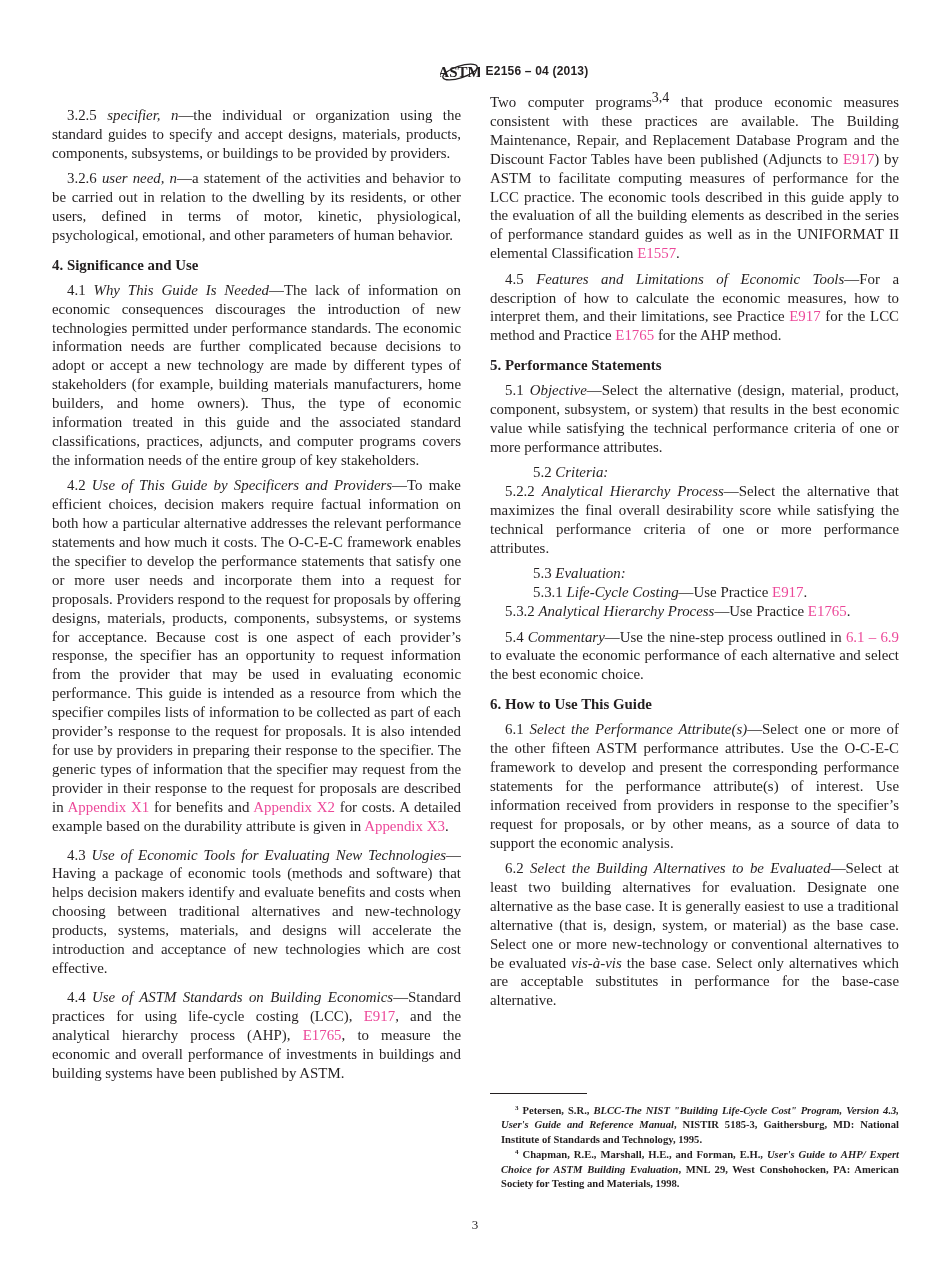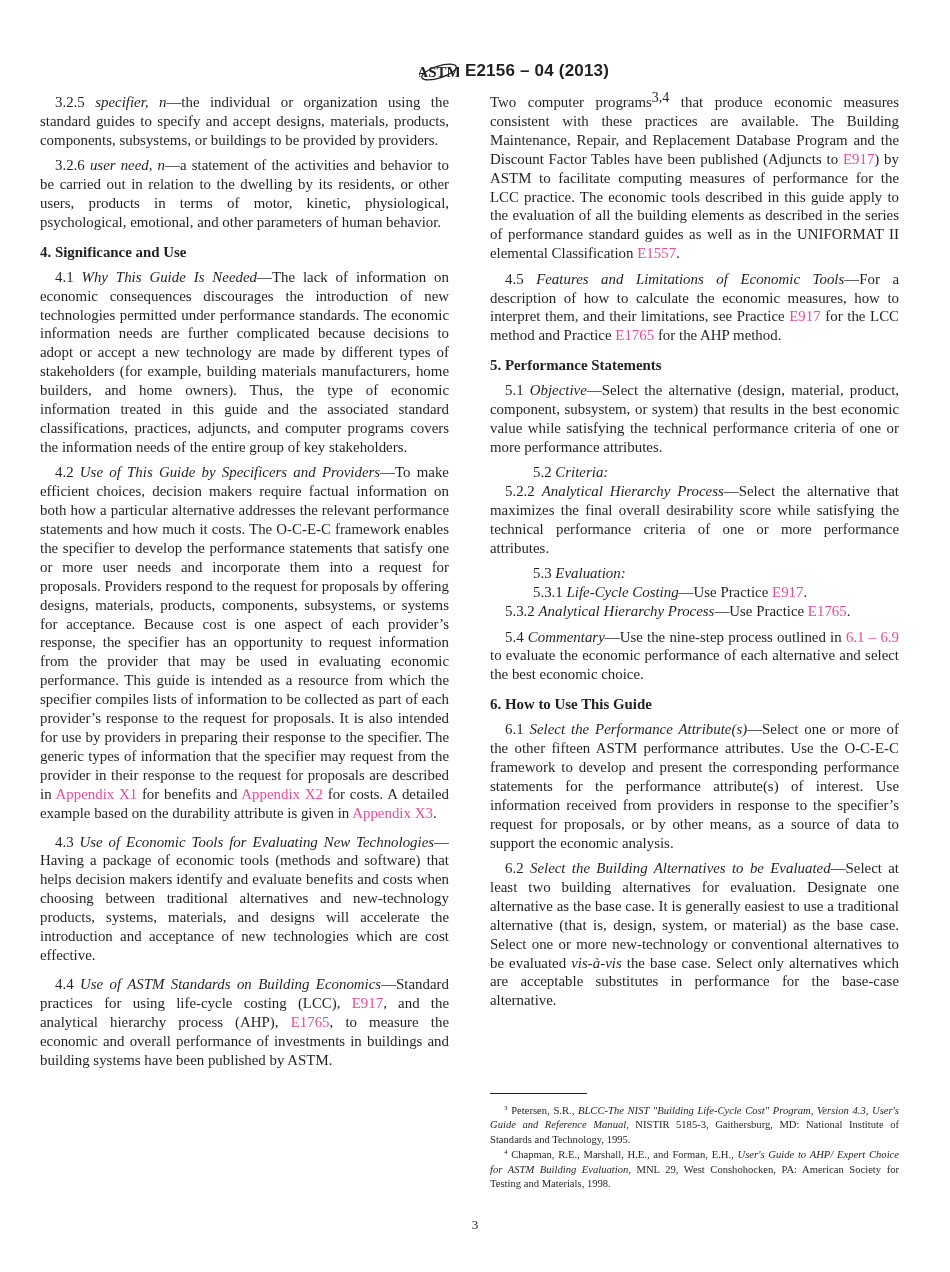--- a/index.html
+++ b/index.html
@@ -7,66 +7,66 @@
       width: 950px; height: 1272px; position: relative; overflow: hidden;
       font-family: "Liberation Serif", serif; color: #231f20;
     }
     .header {
       position: absolute; top: 56px; left: 0; width: 950px;
       display: flex; justify-content: center; align-items: center; padding-left: 39px;
     }
     .logo { width: 40px; height: 30px; margin-right: 6px; }
     .designation {
       font-family: "Liberation Sans", sans-serif; font-weight: bold;
-      font-size: 17px; letter-spacing: 0.2px; color: #231f20;
+      font-size: 12px; letter-spacing: 0.2px; color: #231f20;
     }
     .col {
       position: absolute; top: 93px; width: 409px;
       font-size: 14.9px; line-height: 18.9px;
     }
-    .col.left { left: 40px; }
+    .col.left { left: 52px; margin-top: 13px; }
     .col.right { left: 490px; }
     p { margin: 0 0 6.5px 0; text-align: justify; text-indent: 15px; hyphens: none; }
     p.tight { margin-bottom: 0; margin-left: 28px; }
     h2 {
       font-size: 14.9px; font-weight: bold; margin: 11px 0 6px 0; line-height: 18.9px;
     }
     em, .it { font-style: italic; }
     a, .link { color: #ec4899; text-decoration: none; cursor: pointer; }
     sup { font-size: 14px; line-height: 0; vertical-align: 5px; }
     .footnote-rule {
       position: absolute; left: 490px; top: 1093px; width: 97px; height: 0;
       border-top: 1px solid #231f20;
     }
     .footnotes {
       position: absolute; left: 490px; top: 1104px; width: 409px;
       font-size: 10.6px; line-height: 14.4px;
     }
-    .footnotes p { margin: 0 0 1px 0; text-indent: 14px; }
+    .footnotes p { margin: 0 0 1px 11px; text-indent: 14px; font-weight: bold; }
     .footnotes sup { font-size: 7px; vertical-align: 4px; }
     .page-number {
       position: absolute; top: 1217px; left: 0; width: 950px; text-align: center;
       font-size: 13px;
     }
   </style>
 </head>
 <body>
 
 <div class="header">
   <svg class="logo" viewBox="0 0 40 30">
     <ellipse cx="20" cy="16" rx="18" ry="6" fill="none" stroke="#231f20" stroke-width="1.3" transform="rotate(-18 20 16)"></ellipse>
     <text x="20" y="21" text-anchor="middle" font-family="Liberation Serif, serif" font-weight="bold" font-size="15" fill="#231f20">ASTM</text>
   </svg>
   <span class="designation">E2156 – 04 (2013)</span>
 </div>
 
 <div class="col left">
   <p><span>3.2.5 </span><em>specifier, n</em><span>—the individual or organization using the standard guides to specify and accept designs, materials, products, components, subsystems, or buildings to be provided by providers.</span></p>
 
-  <p><span>3.2.6 </span><em>user need, n</em><span>—a statement of the activities and behavior to be carried out in relation to the dwelling by its residents, or other users, products in terms of motor, kinetic, physiological, psychological, emotional, and other parameters of human behavior.</span></p>
+  <p><span>3.2.6 </span><em>user need, n</em><span>—a statement of the activities and behavior to be carried out in relation to the dwelling by its residents, or other users, defined in terms of motor, kinetic, physiological, psychological, emotional, and other parameters of human behavior.</span></p>
 
   <h2>4.  Significance and Use</h2>
 
   <p><span>4.1 </span><em>Why This Guide Is Needed</em><span>—The lack of information on economic consequences discourages the introduction of new technologies permitted under performance standards. The economic information needs are further complicated because decisions to adopt or accept a new technology are made by different types of stakeholders (for example, building materials manufacturers, home builders, and home owners). Thus, the type of economic information treated in this guide and the associated standard classifications, practices, adjuncts, and computer programs covers the information needs of the entire group of key stakeholders.</span></p>
 
   <p><span>4.2 </span><em>Use of This Guide by Specificers and Providers</em><span>—To make efficient choices, decision makers require factual information on both how a particular alternative addresses the relevant performance statements and how much it costs. The O-C-E-C framework enables the specifier to develop the performance statements that satisfy one or more user needs and incorporate them into a request for proposals. Providers respond to the request for proposals by offering designs, materials, products, components, subsystems, or systems for acceptance. Because cost is one aspect of each provider’s response, the specifier has an opportunity to request information from the provider that may be used in evaluating economic performance. This guide is intended as a resource from which the specifier compiles lists of information to be collected as part of each provider’s response to the request for proposals. It is also intended for use by providers in preparing their response to the specifier. The generic types of information that the specifier may request from the provider in their response to the request for proposals are described in </span><a class="link">Appendix X1</a><span> for benefits and </span><a class="link">Appendix X2</a><span> for costs. A detailed example based on the durability attribute is given in </span><a class="link">Appendix X3</a><span>.</span></p>
 
   <p style="margin-top:10px"><span>4.3 </span><em>Use of Economic Tools for Evaluating New Technologies</em><span>—Having a package of economic tools (methods and software) that helps decision makers identify and evaluate benefits and costs when choosing between traditional alternatives and new-technology products, systems, materials, and designs will accelerate the introduction and acceptance of new technologies which are cost effective.</span></p>
 
   <p style="margin-top:10px"><span>4.4 </span><em>Use of ASTM Standards on Building Economics</em><span>—Standard practices for using life-cycle costing (LCC), </span><a class="link">E917</a><span>, and the analytical hierarchy process (AHP), </span><a class="link">E1765</a><span>, to measure the economic and overall performance of investments in buildings and building systems have been published by ASTM.</span></p>

